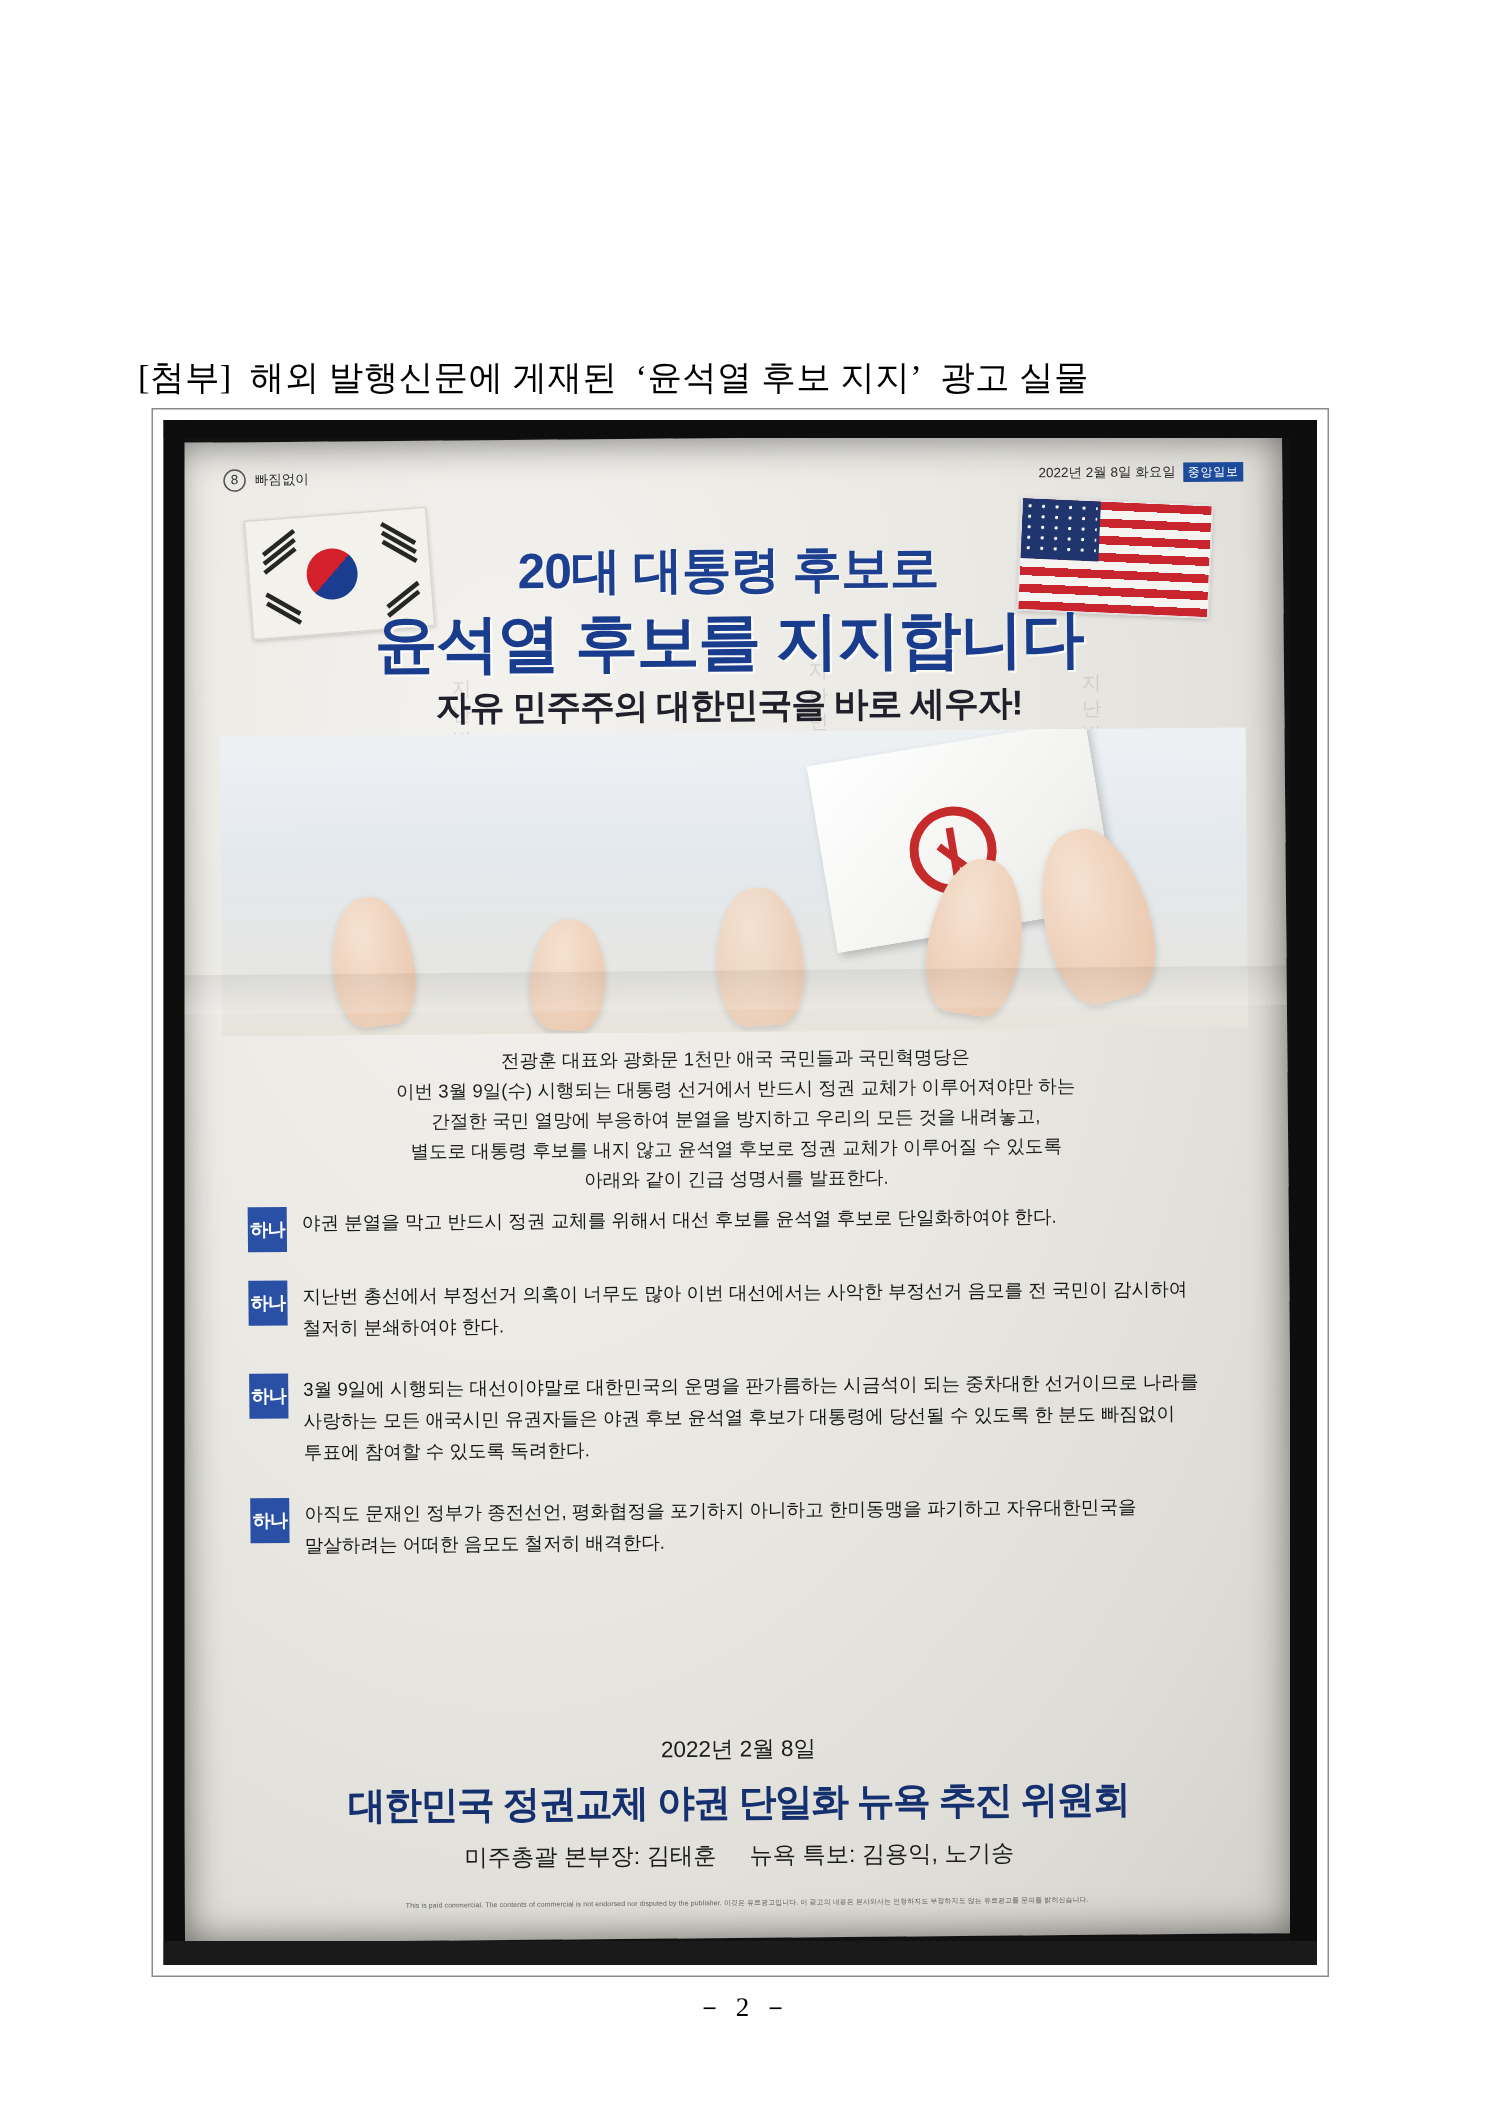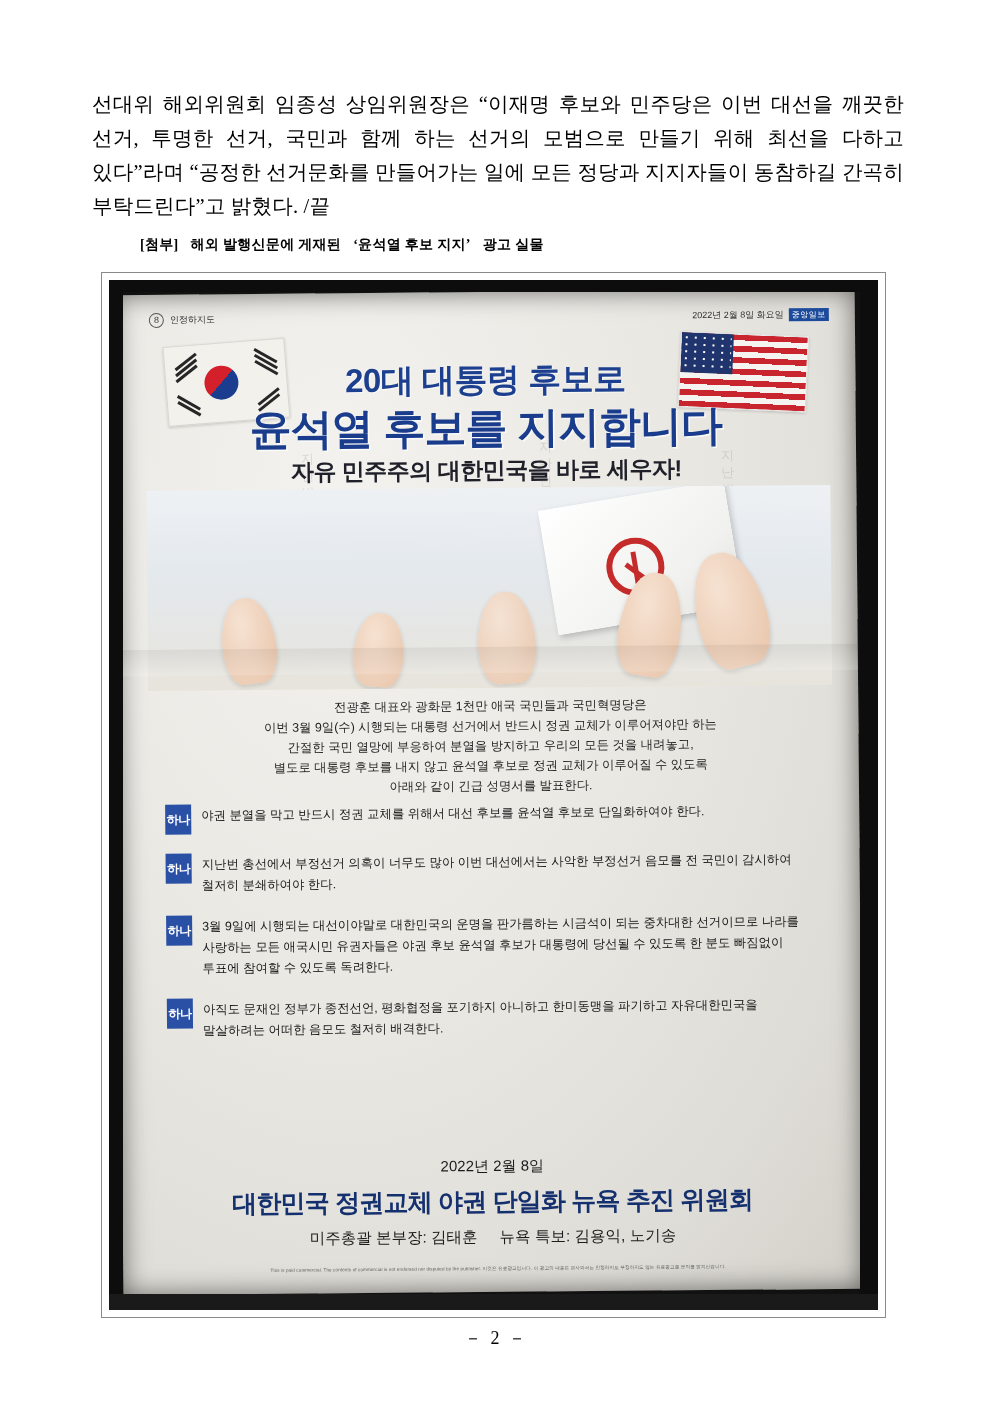--- a/index.html
+++ b/index.html
@@ -32,25 +32,24 @@
     text-justify: inter-character;
     letter-spacing: 0.2px;
     word-break: keep-all;
   }
   
   .attach-line {
     position: absolute;
     left: 92px;
     top: 236px;
     width: 820px;
-    font-size: 14px;
-    font-weight: bold;
+    font-size: 23px;
+    font-weight: normal;
     letter-spacing: 0.3px;
     white-space: nowrap;
-    margin-left: 48px;
   }
   .attach-line .gap { display:inline-block; width: 12px; }
 
   
   .photo-frame {
     position: absolute;
     left: 101px;
     top: 272px;
     width: 785px;
     height: 1046px;
@@ -345,35 +344,34 @@
     text-align: center;
     font-size: 18px;
     letter-spacing: 2px;
   }
 </style>
 </head>
 <body>
 
 <div class="page">
 
-  <p class="body-para">선대위 해외위원회 임종성 상임위원장은 “이재명 후보와 민주당은 이번 대선을 깨끗한 선거, 투명한 선거, 국민과 함께 하는 선거의 모범으로 만들기 위해 최선을 다하고 있다”라며 “공정한 선거문화를 만들어가는 일에 모든 정당과 지지자들이 동참하길 간곡히 부탁드린다”고 밝혔다. /끝</p>
 
   <div class="attach-line">
     <span>[첨부]</span><span class="gap"></span><span>해외 발행신문에 게재된</span><span class="gap"></span><span>‘윤석열 후보 지지’</span><span class="gap"></span><span>광고 실물</span>
   </div>
 
   <div class="photo-frame">
     <div class="photo">
 
       <div class="sheet">
 
         <div class="np-head">
           <span class="np-head-left">
             <span class="np-page-num">8</span>
-            <span>인정하지도</span>
+            <span>빠짐없이</span>
           </span>
           <span class="np-head-right">
             <span>2022년 2월 8일 화요일</span>
             <span class="np-logo">중앙일보</span>
           </span>
         </div>
 
         <div class="bleed b-a">지난번</div>
         <div class="bleed b-b">지난번</div>
         <div class="bleed b-c">지난번</div>

